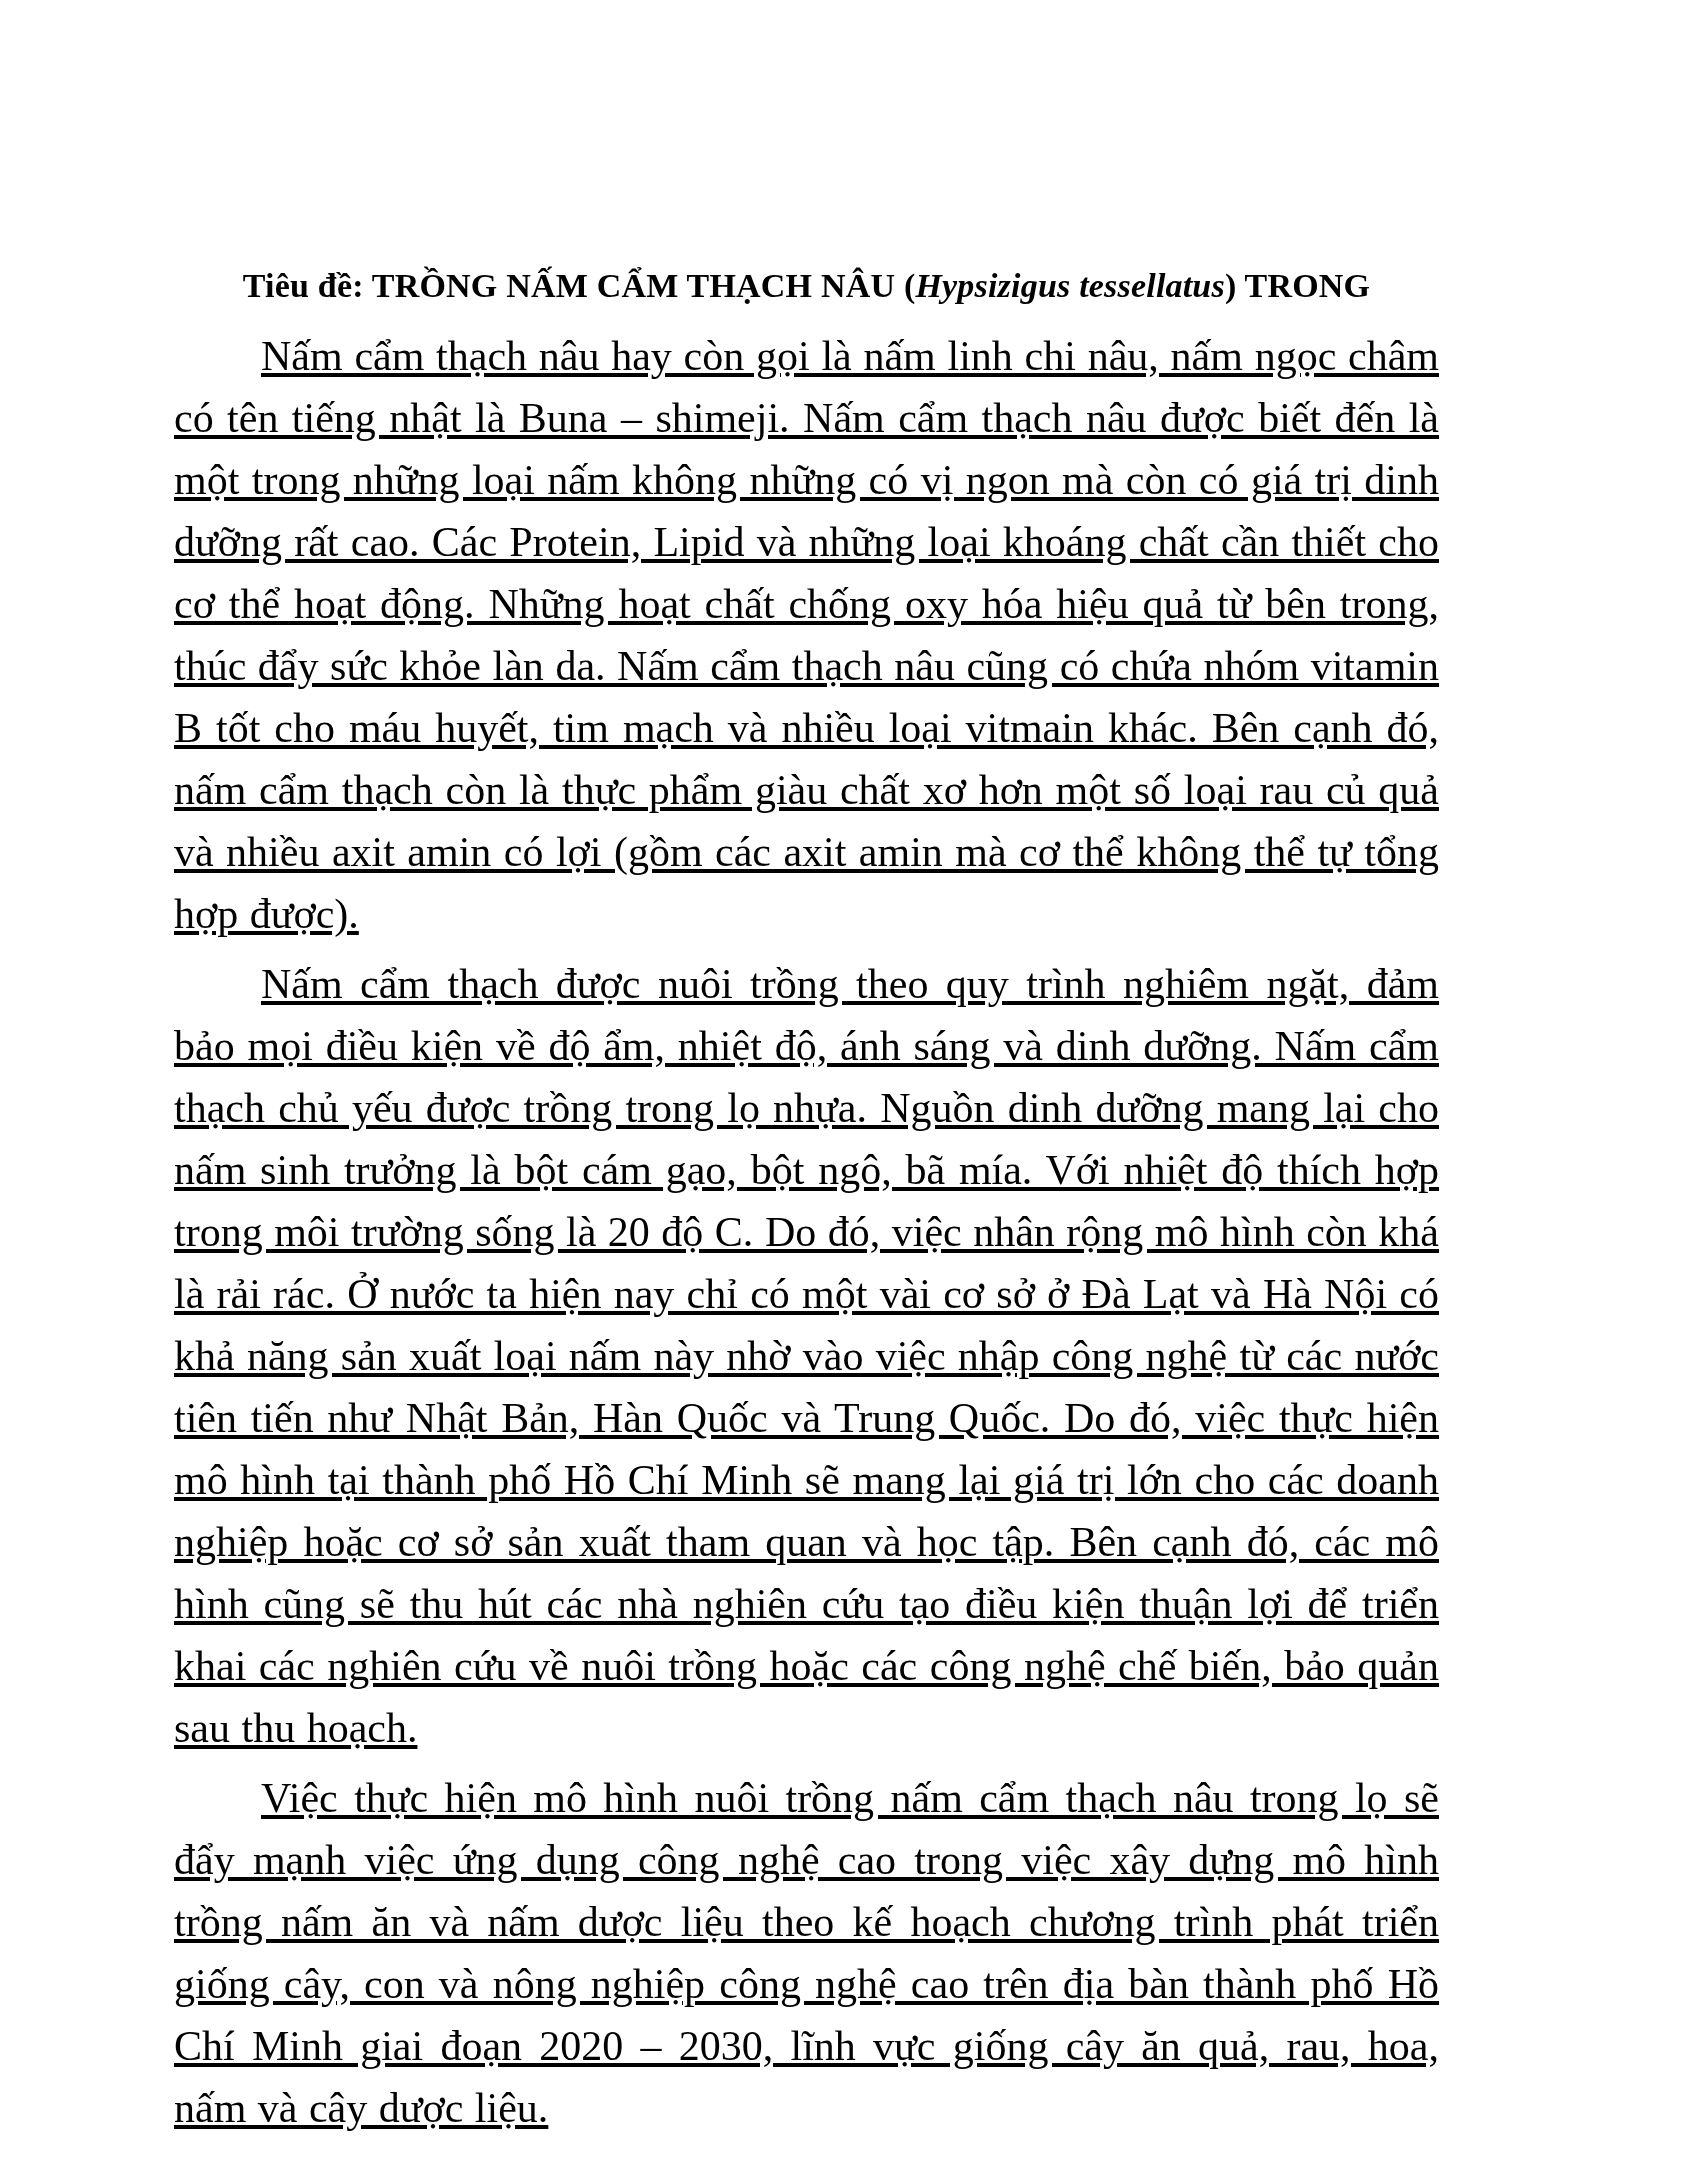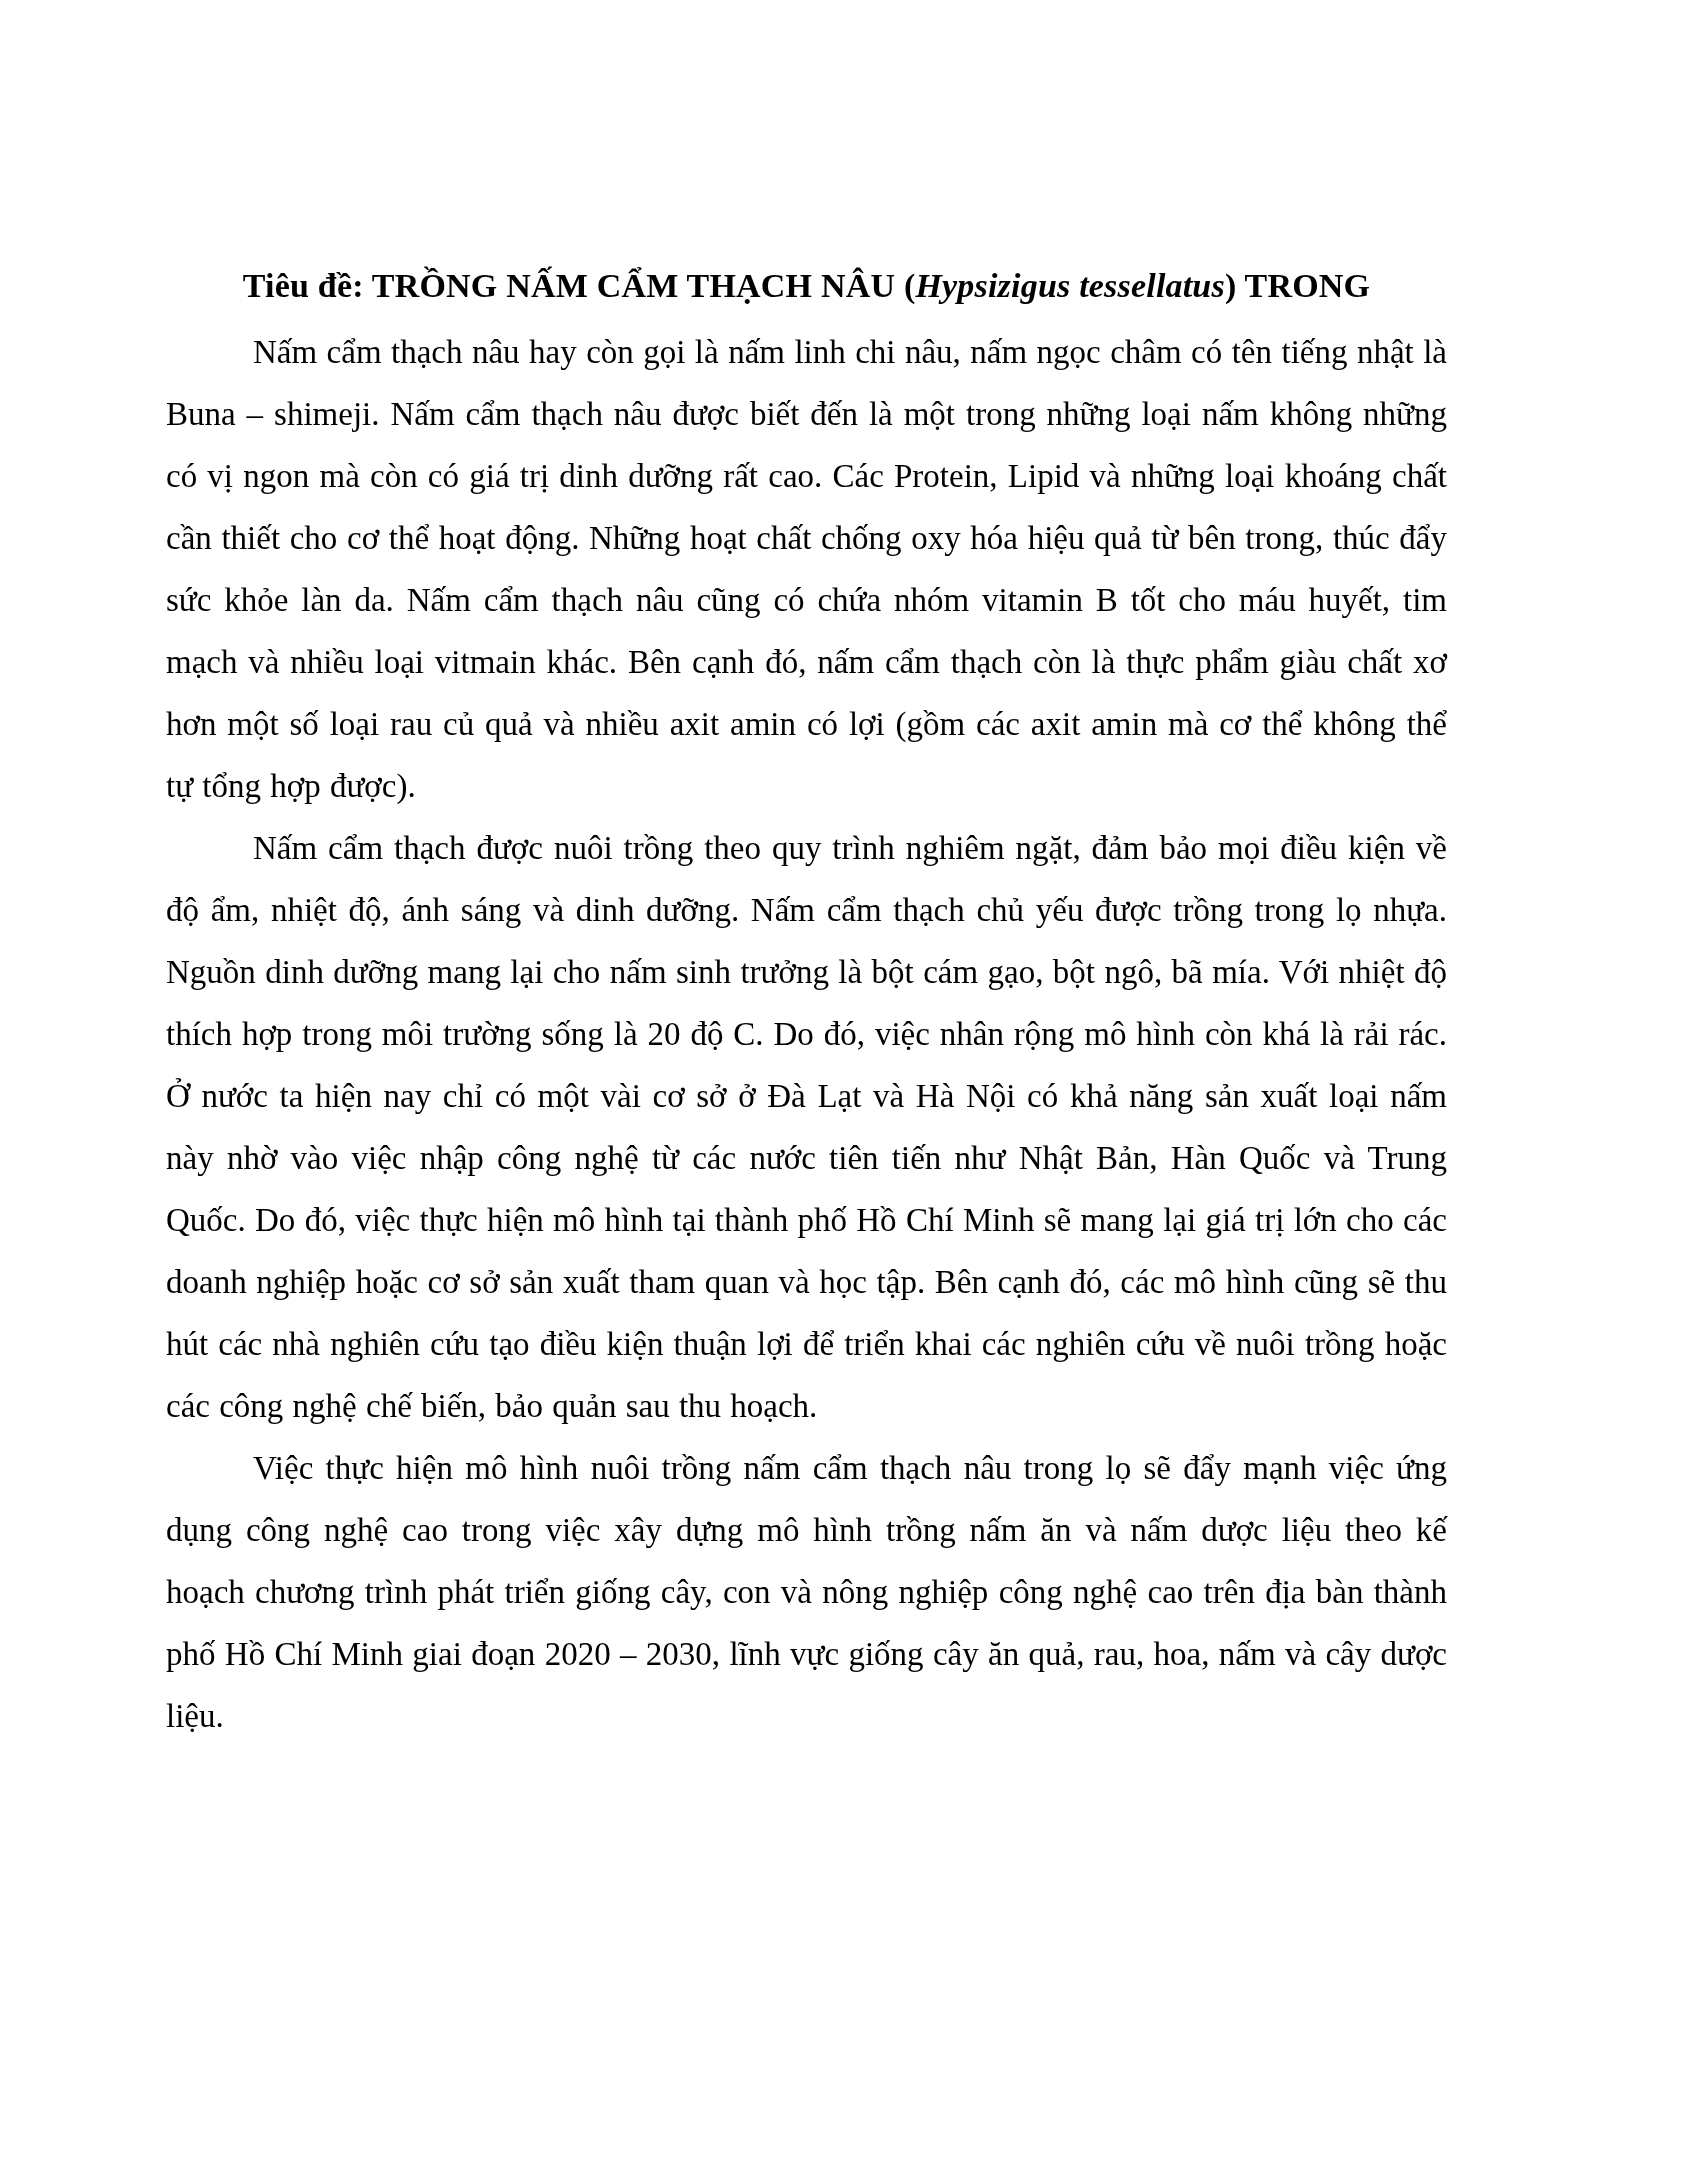--- a/index.html
+++ b/index.html
@@ -31,26 +31,27 @@
   }
   .doc-title .t-line {
     display: block;
     white-space: nowrap;
   }
   .doc-title em {
     font-style: italic;
     font-weight: bold;
   }
   .body-text p {
-    margin: 0;
-    font-size: 33px;
+    margin: 8px;
+    font-size: 42px;
     line-height: 62px;
     text-align: justify;
     text-indent: 87px;
     word-spacing: 1px;
+    text-decoration: underline;
   }
 </style>
 </head>
 <body>
 
 <div class="page">
 
   <h1 class="doc-title">
     <span class="t-line"><span>Tiêu đề: TRỒNG NẤM CẨM THẠCH NÂU (</span><em>Hypsizigus tessellatus</em><span>) TRONG</span></span>
   </h1>

